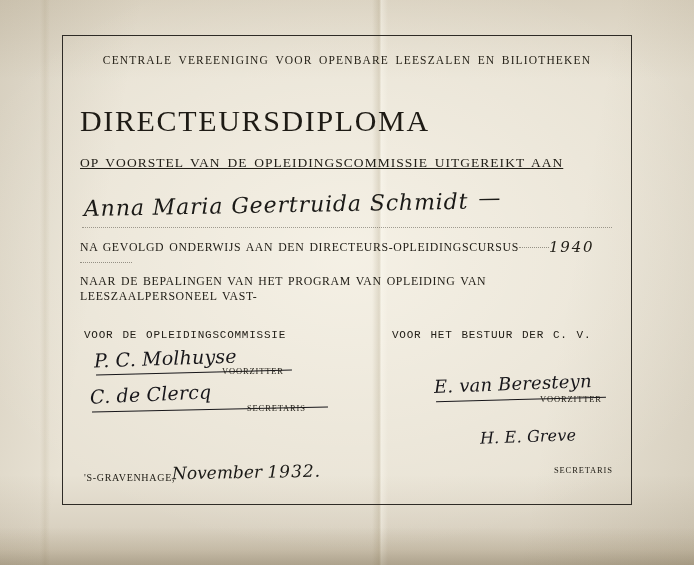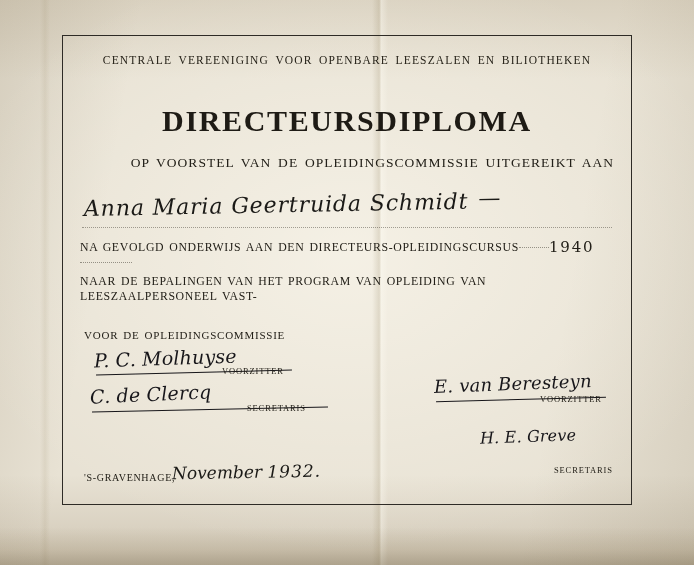--- a/index.html
+++ b/index.html
@@ -101,36 +101,36 @@
     letter-spacing: 0.1em;
     word-spacing: 0.22em;
     color: #262219;
   }
 
   #title {
     position: absolute;
     left: 18px;
     right: 18px;
     top: 69px;
-    text-align: center;
     font-size: 30px;
     letter-spacing: 0.055em;
-    font-weight: 700;
+    font-weight: 400;
     color: #1e1b15;
   }
 
   #subtitle {
     position: absolute;
     left: 18px;
     right: 18px;
     top: 120px;
-    text-align: right;
+    text-align: left;
     font-size: 13.5px;
     letter-spacing: 0.075em;
     word-spacing: 0.18em;
+    text-decoration: underline;
   }
 
   
   #recipient {
     position: absolute;
     left: 22px;
     top: 156px;
     width: 526px;
     height: 34px;
     font-family: "DejaVu Serif", serif;
@@ -163,40 +163,42 @@
     font-size: 11.8px;
     letter-spacing: 0.055em;
     word-spacing: 0.12em;
   }
   #line1 { top: 202px; }
   #line2 { top: 227px; margin-top: 12px; }
   #line3 { top: 252px; }
 
   #line1 .year {
     font-family: "DejaVu Serif", serif;
+    font-style: italic;
     font-size: 15px;
     letter-spacing: 0.12em;
     text-transform: none;
     position: relative;
     top: 1px;
   }
   #line1 .dotfill {
     display: inline-block;
     width: 52px;
     border-bottom: 1px dotted rgba(60,55,45,0.5);
     transform: translateY(-3px);
   }
   #line1 .dotfill.short { width: 30px; }
 
   
   .sig-heading {
     position: absolute;
     font-size: 11px;
     letter-spacing: 0.07em;
     word-spacing: 0.14em;
+    font-family: Liberation Mono, monospace;
   }
   #sig-left-heading { left: 22px; top: 294px; }
   #sig-right-heading { left: 330px; top: 294px; }
 
   .role {
     position: absolute;
     font-size: 8.5px;
     letter-spacing: 0.1em;
     word-spacing: 0.12em;
   }
@@ -302,20 +304,21 @@
     <div id="sig-left-heading" class="sig-heading caps">VOOR DE OPLEIDINGSCOMMISSIE</div>
 
     <div id="sig1" class="sig">P. C. Molhuyse</div>
     <div id="stroke1" class="sig-stroke"></div>
     <div id="role-voorzitter-left" class="role caps">VOORZITTER</div>
 
     <div id="sig2" class="sig">C. de Clercq</div>
     <div id="stroke2" class="sig-stroke"></div>
     <div id="role-secretaris-left" class="role caps">SECRETARIS</div>
 
+    <div id="sig-right-heading" class="sig-heading caps">VOOR HET BESTUUR DER C. V.</div>
 
     <div id="sig3" class="sig">E. van Beresteyn</div>
     <div id="stroke3" class="sig-stroke"></div>
     <div id="role-voorzitter-right" class="role caps">VOORZITTER</div>
 
     <div id="sig4" class="sig">H. E. Greve</div>
     <div id="role-secretaris-right" class="role caps">SECRETARIS</div>
 
     <div id="place" class="caps">'s-GRAVENHAGE,</div>
 

